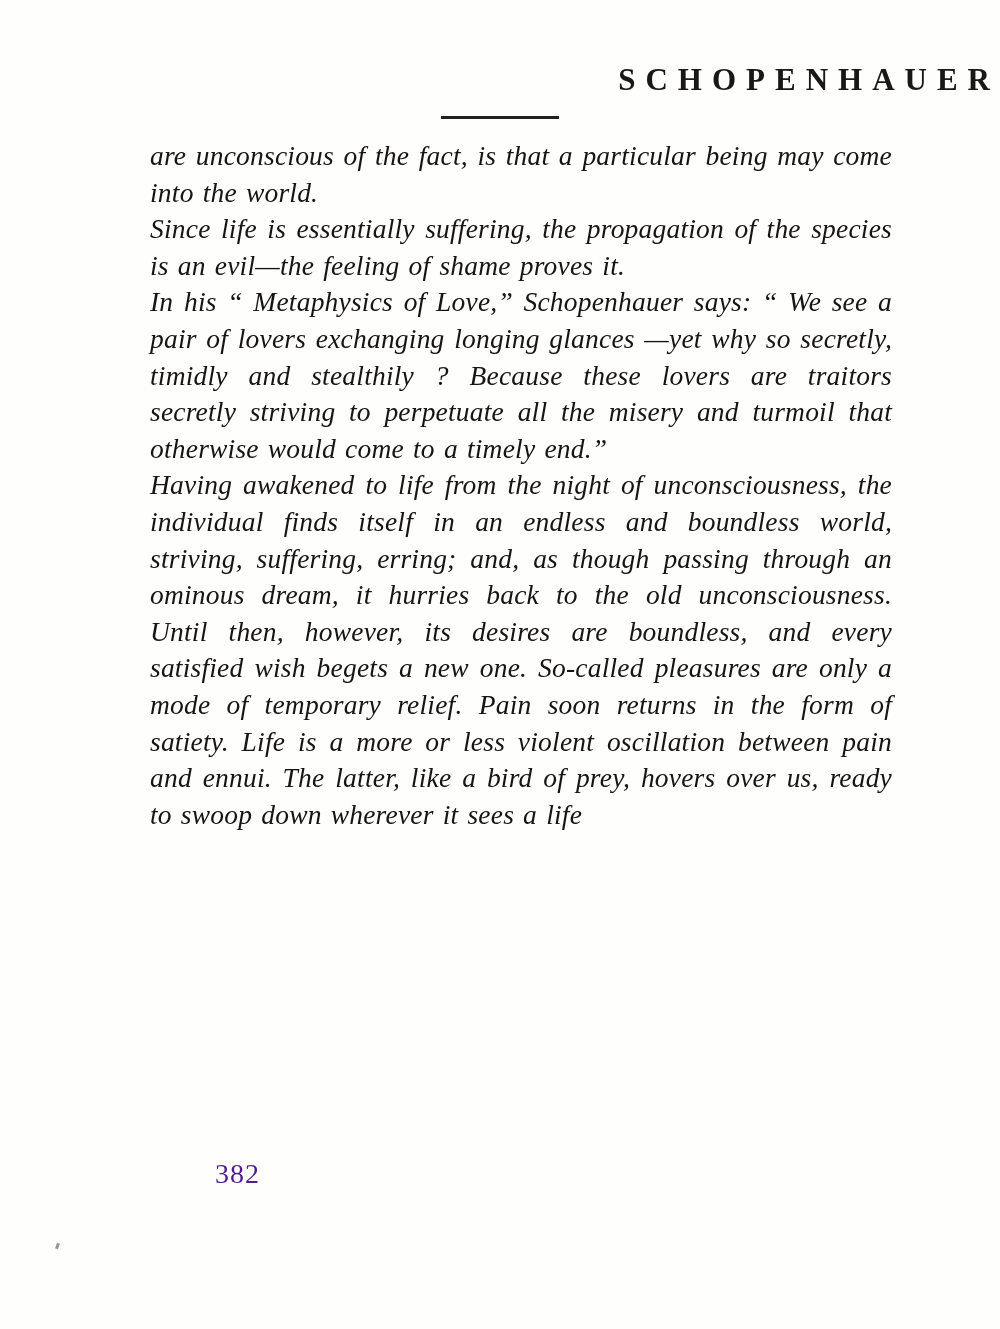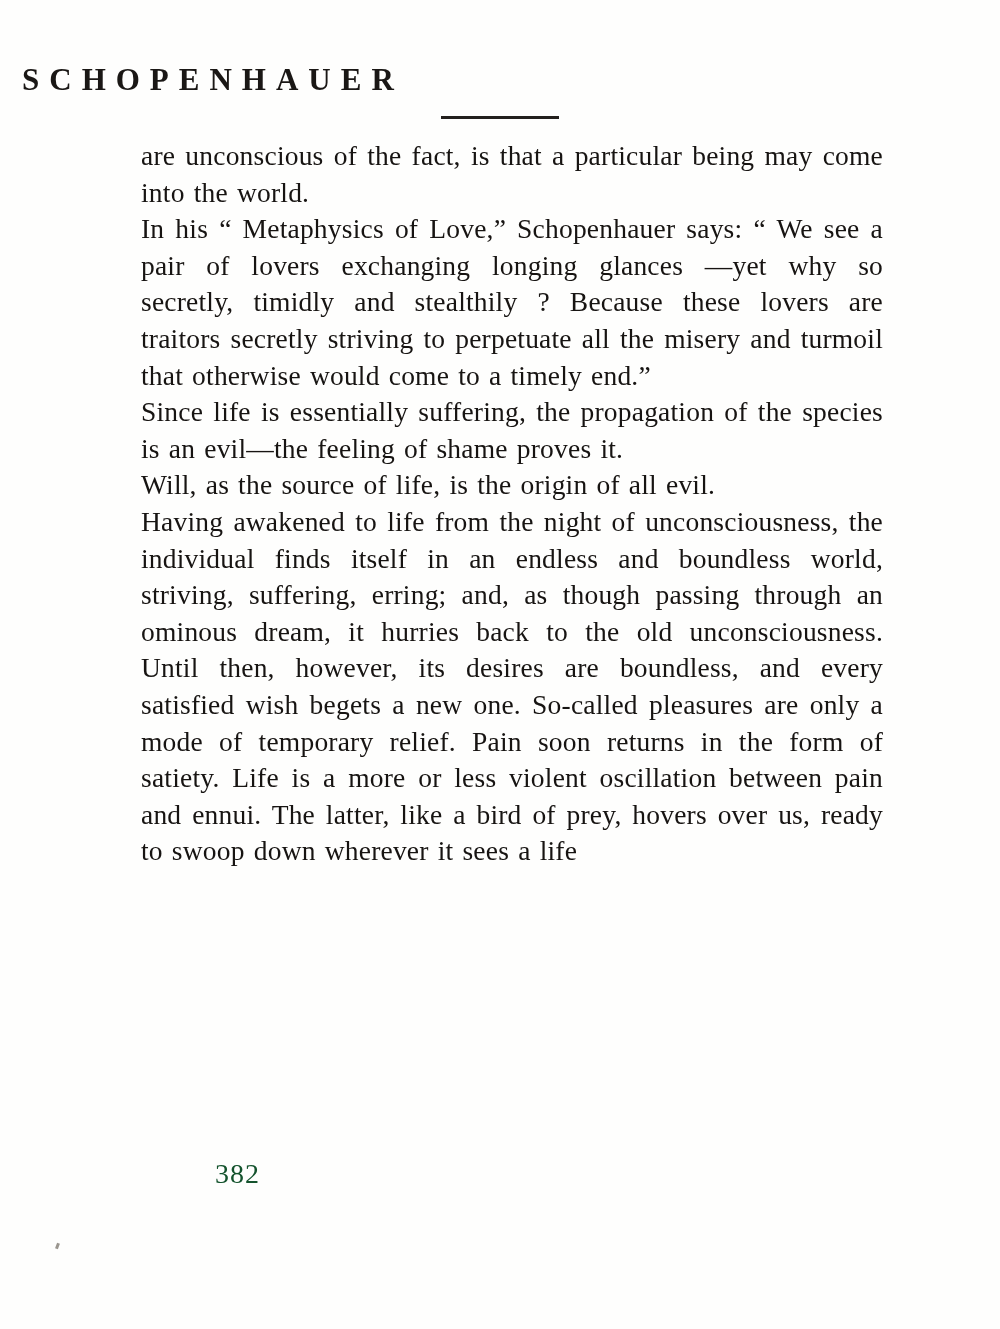--- a/index.html
+++ b/index.html
@@ -11,56 +11,57 @@
     position: relative;
     width: 1000px;
     height: 1329px;
     background: #fefefd;
     overflow: hidden;
     font-family: "Liberation Serif", "DejaVu Serif", serif;
     color: #171412;
   }
   .running-head {
     margin-top: 62px;
-    text-align: left;
+    text-align: right;
     font-size: 31px;
     font-weight: 600;
     letter-spacing: 10px;
     text-indent: 10px; 
     color: #1a1715;
     padding-left: 12px;
   }
   .head-rule {
     width: 118px;
     height: 3px;
     background: #23201d;
     margin: 18px auto 0 auto;
     border: none;
   }
   .text-block {
     position: absolute;
-    left: 141px;
+    left: 150px;
     top: 138px;
     width: 742px;
+    font-style: italic;
   }
   .text-block p {
     margin: 0;
     font-size: 27.5px;
     line-height: 36.6px;
     text-align: justify;
     letter-spacing: 0.2px;
     word-spacing: 2px;
   }
   .page-number {
     position: absolute;
     left: 215px;
     top: 1158px;
     font-size: 28px;
     letter-spacing: 1px;
-    color: #14532d;
+    color: #4c1d95;
   }
   .scan-speck {
     position: absolute;
     left: 56px;
     top: 1243px;
     width: 3px;
     height: 6px;
     background: #9a968f;
     transform: rotate(20deg);
   }
@@ -69,23 +70,22 @@
 <body>
 
 <div class="page">
 
   <div class="running-head">SCHOPENHAUER</div>
 
   <hr class="head-rule">
 
   <div class="text-block">
     <p>are unconscious of the fact, is that a particular being may come into the world.</p>
+    <p>Since life is essentially suffering, the propagation of the species is an evil—the feeling of shame proves it.</p>
     <p>In his “ Metaphysics of Love,” Schopenhauer says: “ We see a pair of lovers exchanging longing glances —yet why so secretly, timidly and stealthily ? Because these lovers are traitors secretly striving to perpetuate all the misery and turmoil that otherwise would come to a timely end.”</p>
-    <p>Since life is essentially suffering, the propagation of the species is an evil—the feeling of shame proves it.</p>
-    <p>Will, as the source of life, is the origin of all evil.</p>
     <p>Having awakened to life from the night of unconsciousness, the individual finds itself in an endless and boundless world, striving, suffering, erring; and, as though passing through an ominous dream, it hurries back to the old unconsciousness. Until then, however, its desires are boundless, and every satisfied wish begets a new one. So-called pleasures are only a mode of temporary relief. Pain soon returns in the form of satiety. Life is a more or less violent oscillation between pain and ennui. The latter, like a bird of prey, hovers over us, ready to swoop down wherever it sees a life</p>
   </div>
 
   <div class="page-number">382</div>
 
   <div class="scan-speck"></div>
 
 </div>
 
 </body></html>

